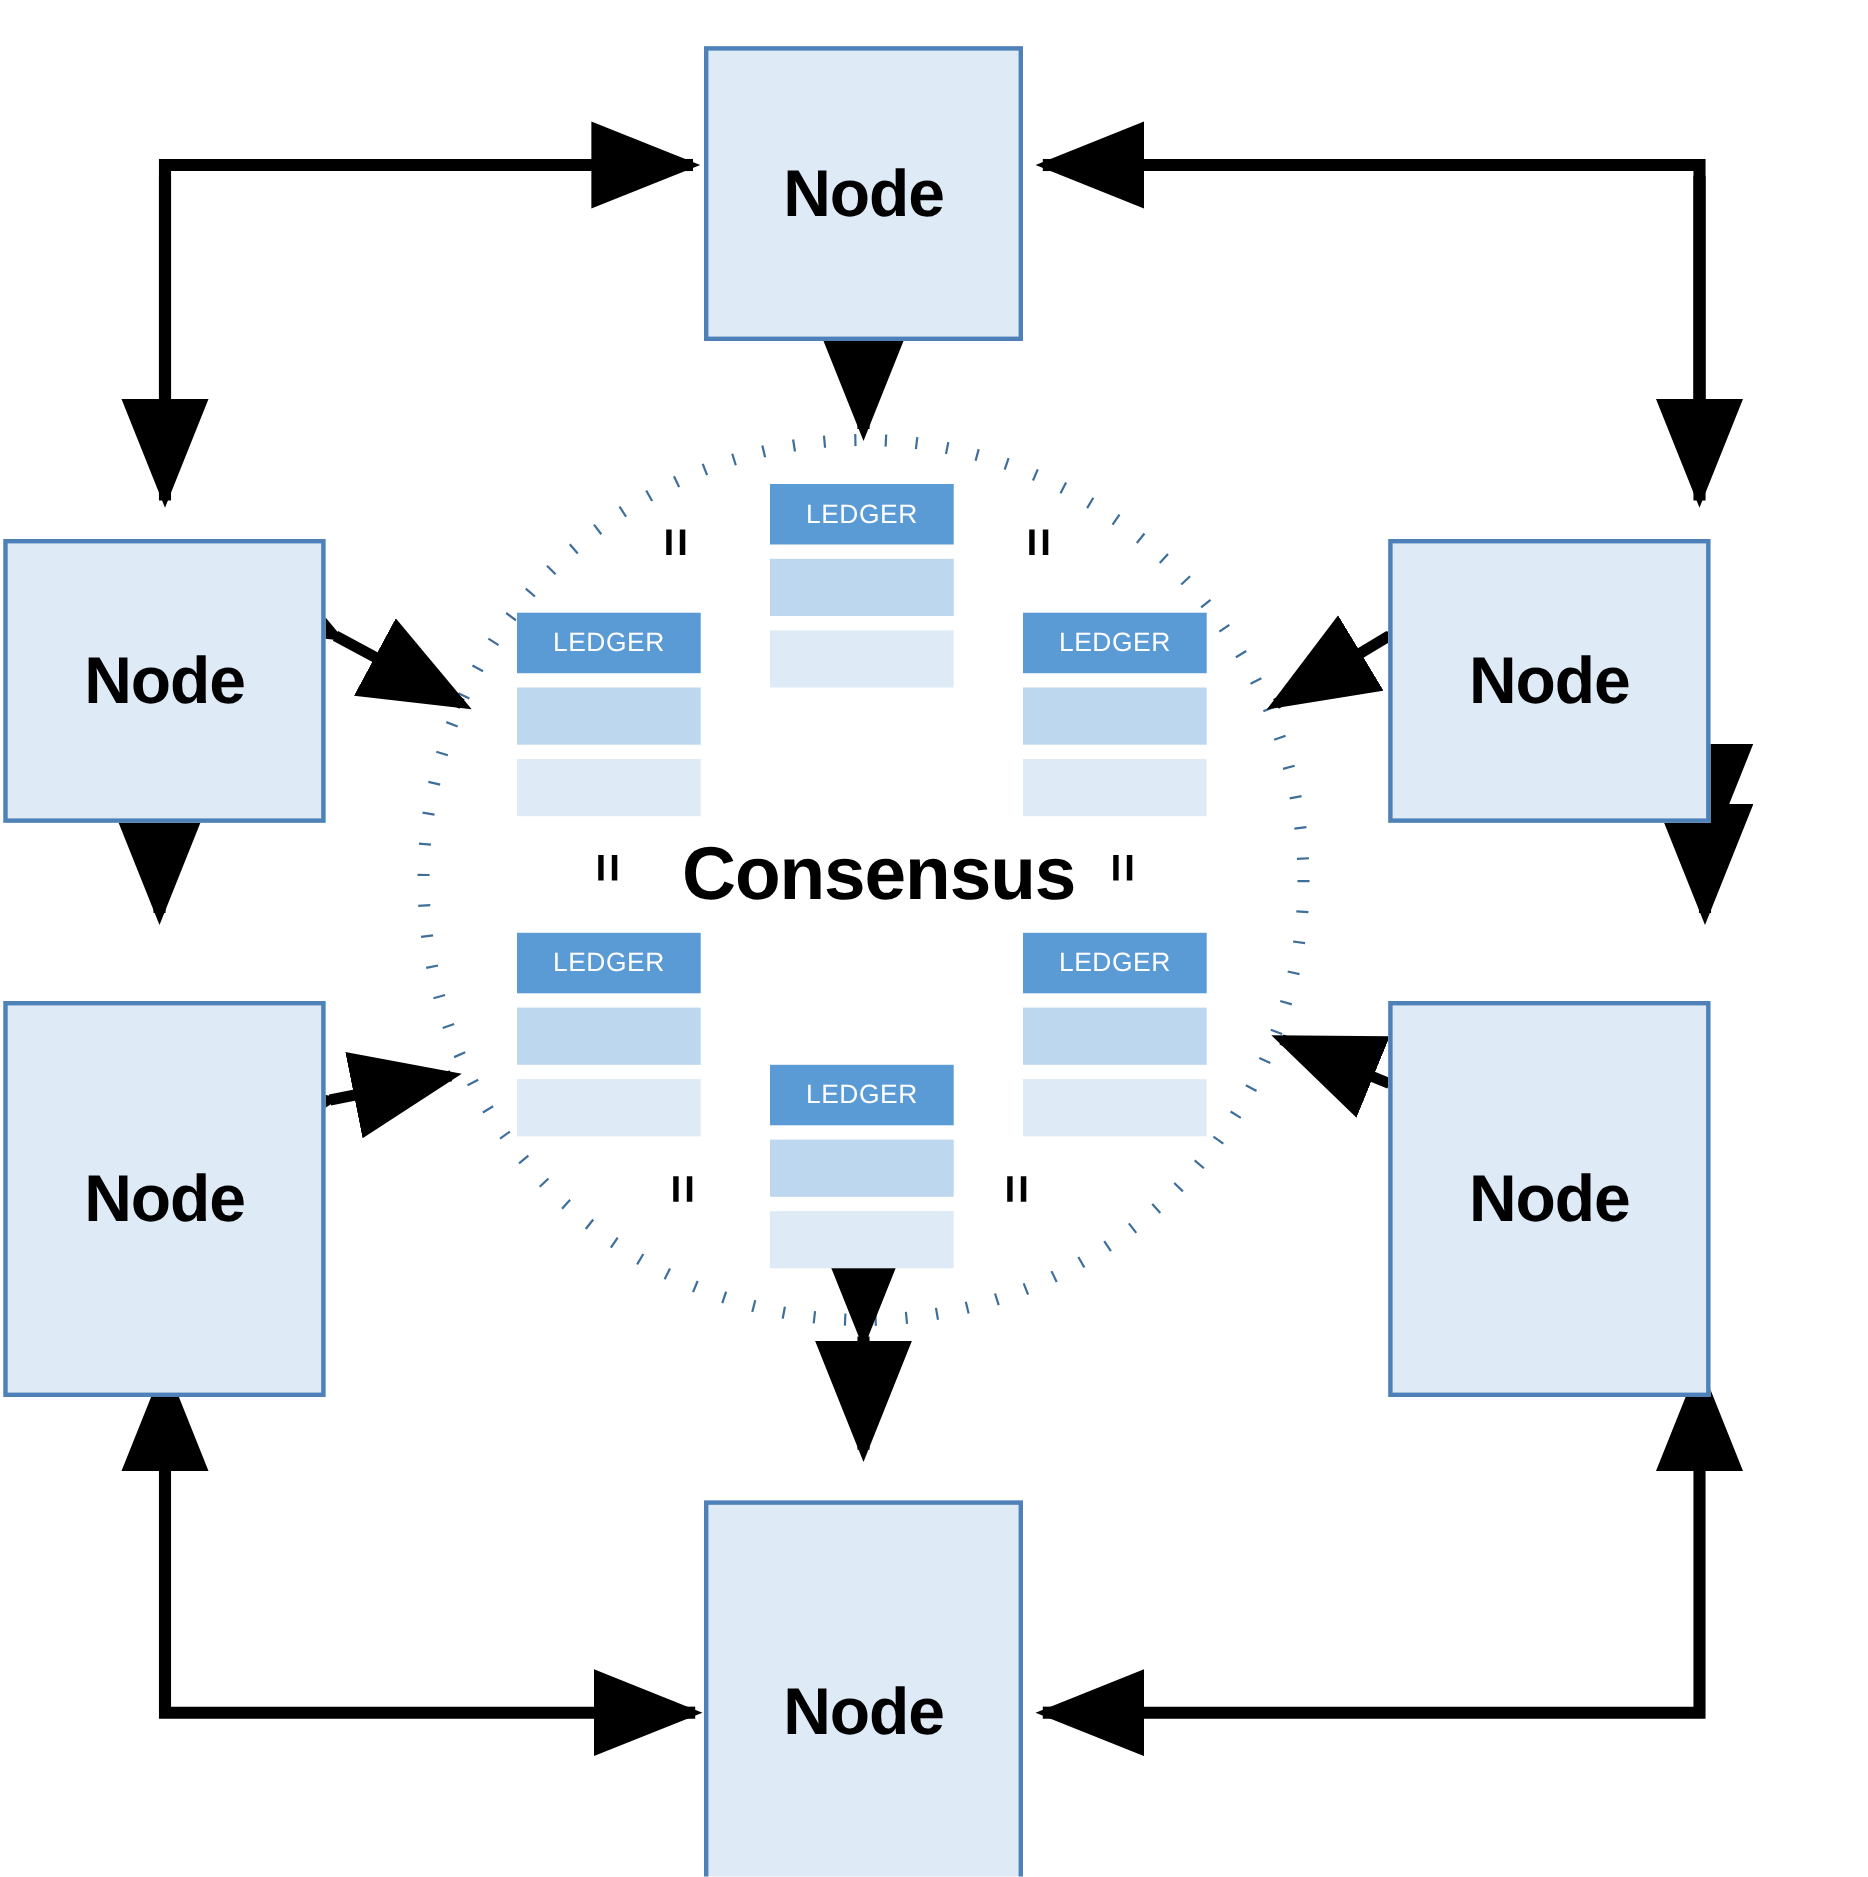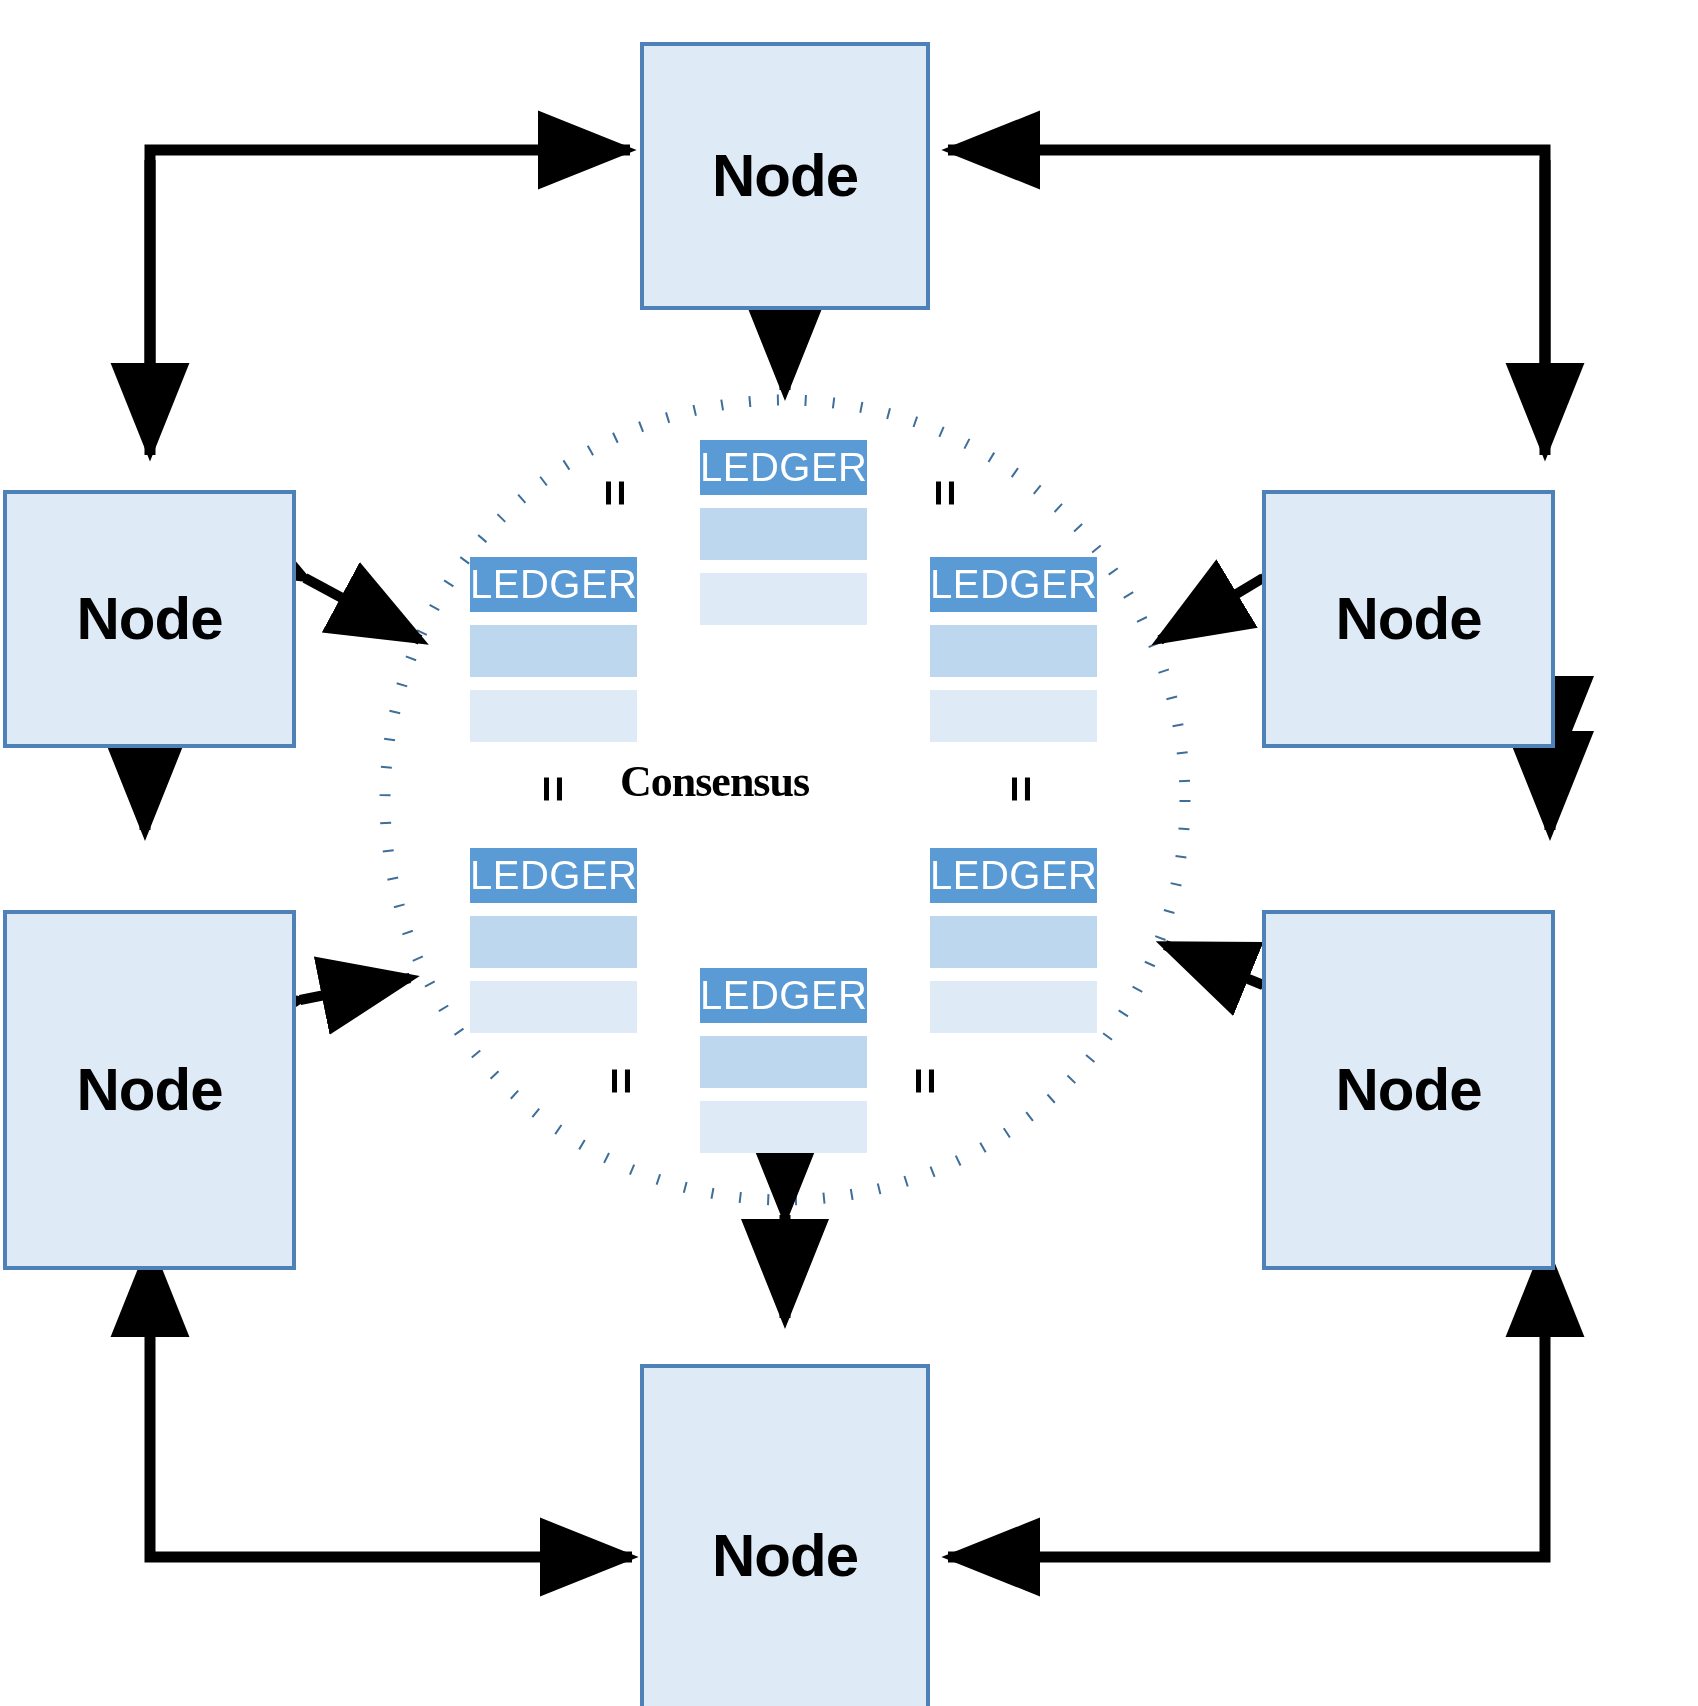--- a/index.html
+++ b/index.html
@@ -7,33 +7,33 @@
        font-family:"Liberation Sans",sans-serif;}
   #stage{position:absolute;left:0;top:0;width:1698px;height:1706px;}
   svg#wires{position:absolute;left:0;top:0;width:1698px;height:1706px;}
 
   .node{position:absolute;background:#DEEAF6;border:4px solid #4E81B8;
         box-sizing:border-box;display:flex;align-items:center;justify-content:center;margin-top:42px;}
   .node-label{font-size:60px;font-weight:700;color:#000;letter-spacing:-1px;
               font-family:"Liberation Sans",sans-serif;line-height:1;}
 
   .ledger{position:absolute;width:167px;}
-  .ledger .lhead{background:#5B9BD5;color:#ffffff;font-size:40px;
+  .ledger .lhead{background:#5B9BD5;color:#ffffff;font-size:24px;
        text-align:center;line-height:55px;height:55px;letter-spacing:.5px;
        font-family:"Liberation Sans",sans-serif;}
   .ledger .lrow1{background:#BDD7EE;height:52px;margin-top:13px;}
   .ledger .lrow2{background:#DEEAF6;height:52px;margin-top:13px;}
 
   .eqmark{position:absolute;font-size:46px;font-weight:700;color:#000;
           transform:rotate(90deg);transform-origin:50% 50%;line-height:1;
           font-family:"Liberation Sans",sans-serif;}
 
-  .consensus{position:absolute;font-size:44px;font-weight:700;color:#000;
+  .consensus{position:absolute;font-size:68px;font-weight:700;color:#000;
              white-space:nowrap;line-height:1;letter-spacing:-1px;
-             font-family:Liberation Serif, serif;}
+             font-family:Liberation Sans, sans-serif;}
 </style>
 </head>
 <body>
 
 <div id="stage">
 
   <svg id="wires" viewBox="0 0 1698 1706" xmlns="http://www.w3.org/2000/svg">
     <defs>
       <marker id="ah" markerWidth="10" markerHeight="10" refX="8.4" refY="3.6" orient="auto" markerUnits="strokeWidth">
         <path d="M0,0 L9,3.6 L0,7.2 z" fill="#000000"></path>

